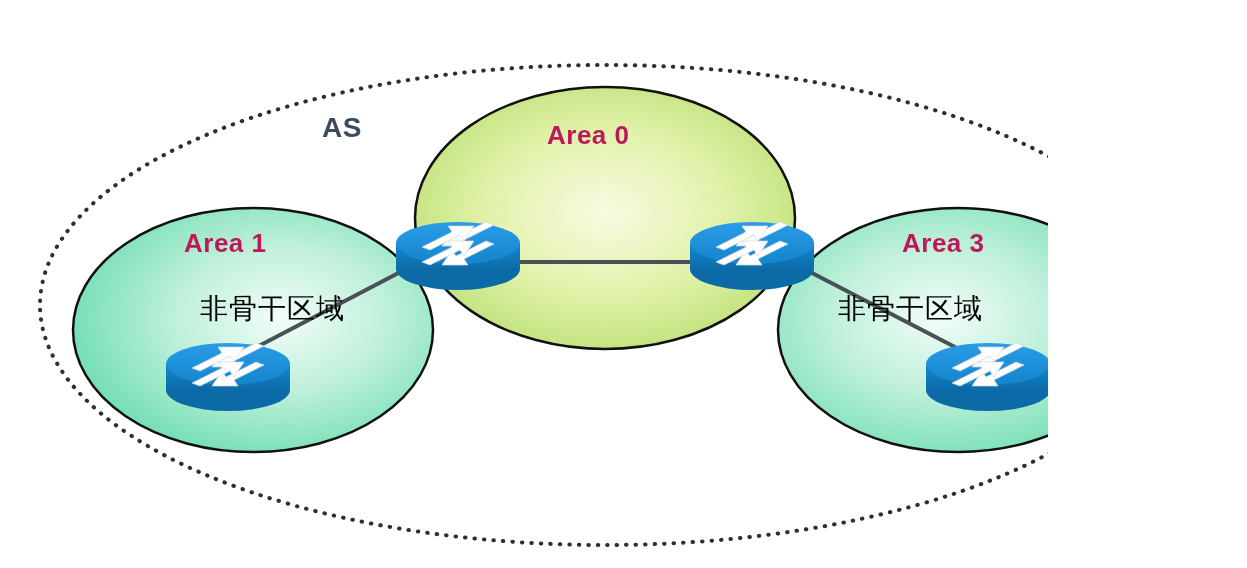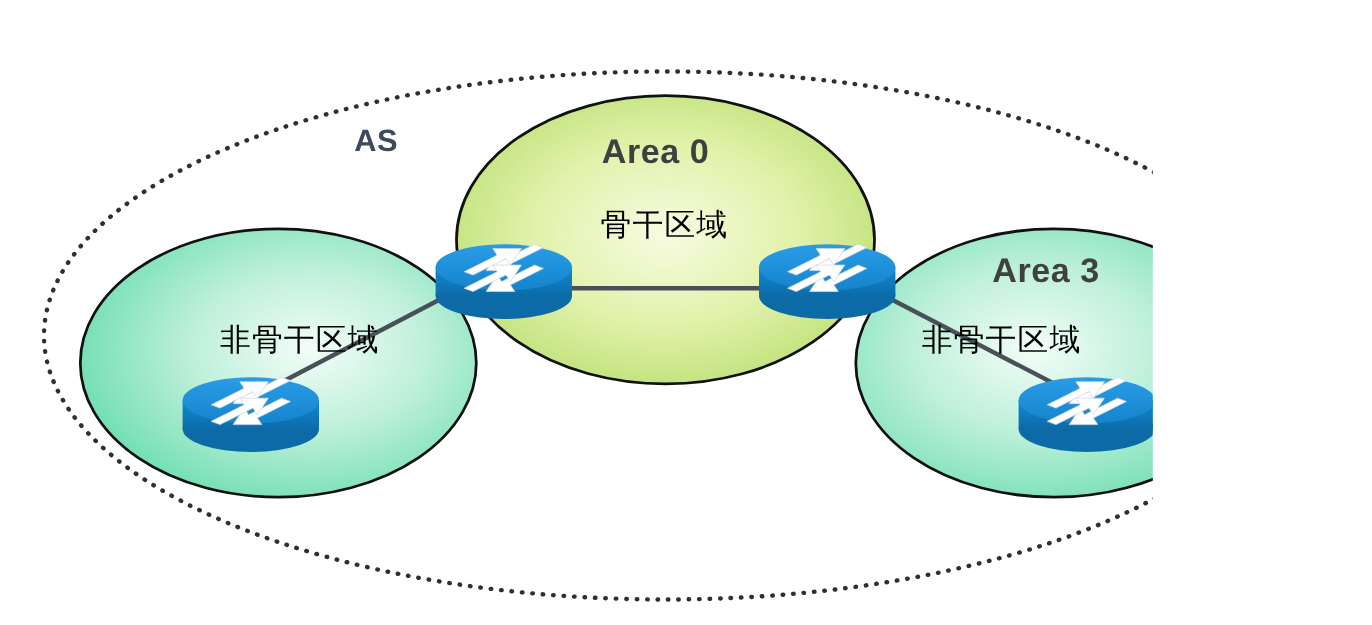--- a/index.html
+++ b/index.html
@@ -24,22 +24,22 @@
     width: 1247px;
     height: 568px;
   }
   .lbl {
     position: absolute;
     white-space: nowrap;
     user-select: none;
   }
   .area-title {
     font-weight: bold;
-    font-size: 31px;
-    color: #404040;
+    font-size: 26px;
+    color: #be185d;
     letter-spacing: 0.5px;
   }
   .as-title {
     font-weight: bold;
     font-size: 28px;
     color: #3c4a5c;
     letter-spacing: 0.5px;
   }
   .cn-text {
     font-size: 28px;
@@ -113,21 +113,21 @@
     <g transform="translate(752,245)">
       <use href="#router-glyph"></use>
     </g>
     <g transform="translate(988,366)">
       <use href="#router-glyph"></use>
     </g>
   </svg>
 
   <div class="lbl as-title" style="left:322px; top:112px;">AS</div>
 
+  <div class="lbl area-title" style="left:184px; top:228px;">Area 1</div>
   <div class="lbl cn-text" style="left:200px; top:290px;">非骨干区域</div>
 
   <div class="lbl area-title" style="left:547px; top:120px;">Area 0</div>
-  <div class="lbl cn-text" style="left:546px; top:186px;">骨干区域</div>
 
   <div class="lbl area-title" style="left:902px; top:228px;">Area 3</div>
   <div class="lbl cn-text" style="left:838px; top:290px;">非骨干区域</div>
 
 </div>
 
 </body></html>

